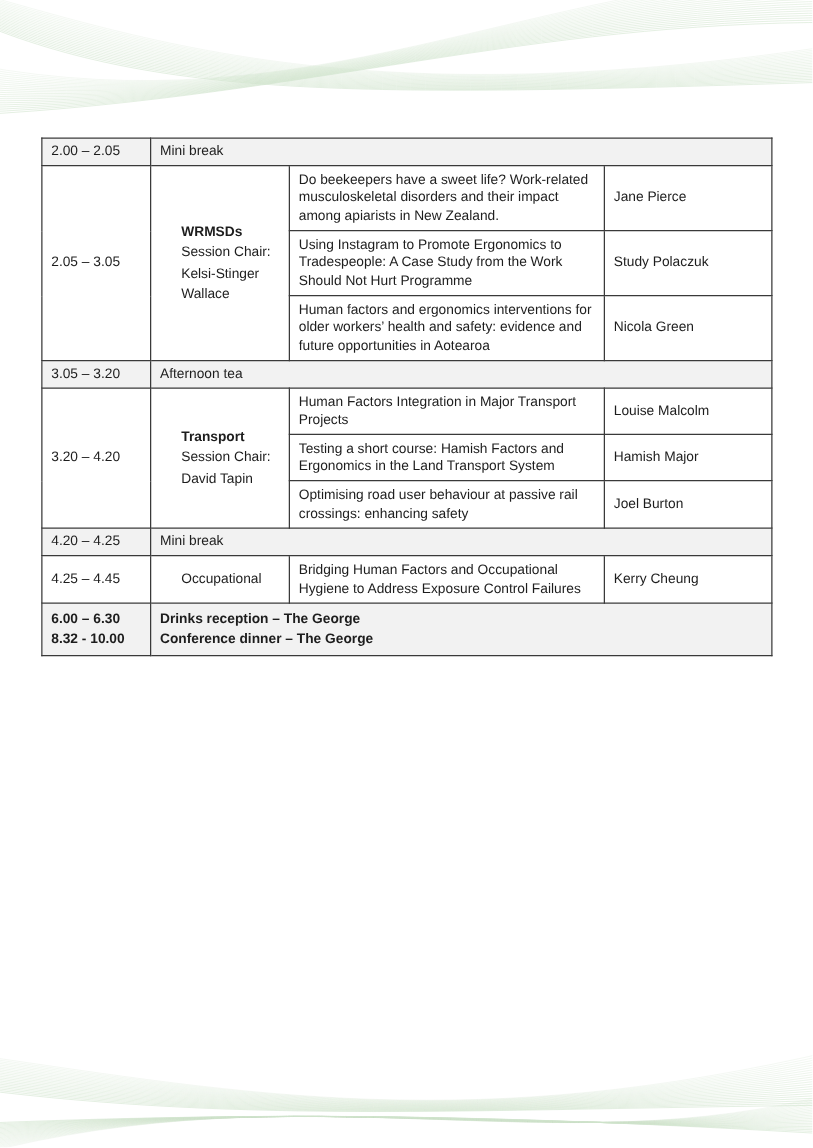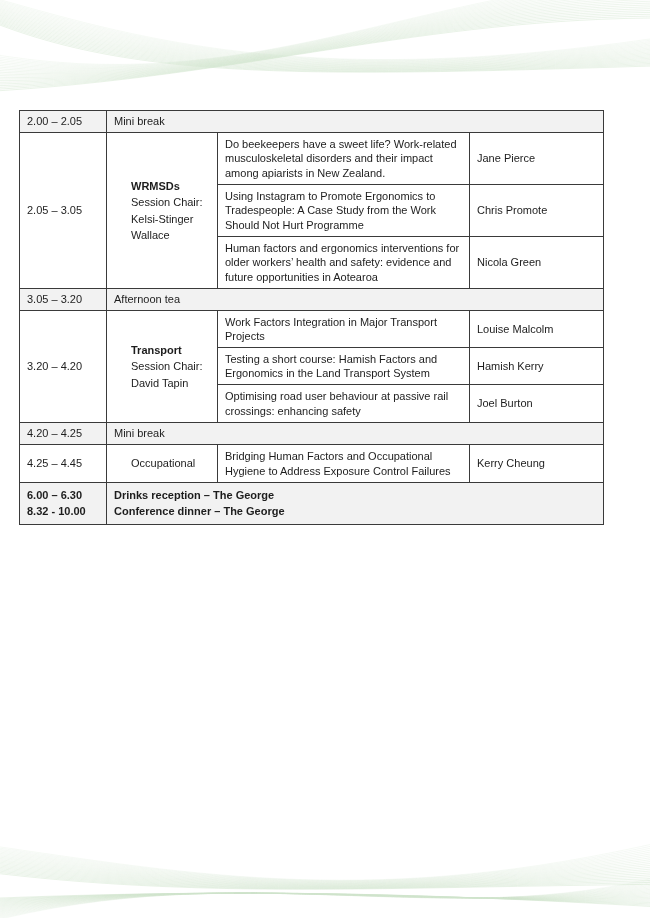--- a/index.html
+++ b/index.html
@@ -21,21 +21,21 @@
     left: 0;
     width: 650px;
     display: block;
     pointer-events: none;
   }
   svg.wave.top { top: 0; height: 100px; }
   svg.wave.bottom { bottom: 0; height: 92px; }
 
   table.programme {
     position: absolute;
-    left: 19px; top: 110px;
+    left: 33px; top: 110px;
     width: 584px;
     border-collapse: collapse;
     table-layout: fixed;
   }
   td {
     border: 1px solid #3a3a3a;
     font-size: 11px;
     color: #1d1d1d;
     padding: 3px 7px;
     vertical-align: middle;
@@ -126,45 +126,45 @@
       <td class="session" rowspan="3">
         <span class="line session-title">WRMSDs</span>
         <span class="line">Session Chair:</span>
         <span class="line">Kelsi-Stinger Wallace</span>
       </td>
       <td class="talk h52">Do beekeepers have a sweet life? Work-related musculoskeletal disorders and their impact among apiarists in New Zealand.</td>
       <td class="speaker">Jane Pierce</td>
     </tr>
     <tr>
       <td class="talk h52">Using Instagram to Promote Ergonomics to Tradespeople: A Case Study from the Work Should Not Hurt Programme</td>
-      <td class="speaker">Chris Promote</td>
+      <td class="speaker">Study Polaczuk</td>
     </tr>
     <tr>
       <td class="talk h52">Human factors and ergonomics interventions for older workers’ health and safety: evidence and future opportunities in Aotearoa</td>
       <td class="speaker">Nicola Green</td>
     </tr>
 
     <tr class="shade">
       <td class="time h22">3.05 – 3.20</td>
       <td class="break-label" colspan="3">Afternoon tea</td>
     </tr>
 
     <tr>
       <td class="time" rowspan="3">3.20 – 4.20</td>
       <td class="session" rowspan="3">
         <span class="line session-title">Transport</span>
         <span class="line">Session Chair:</span>
         <span class="line">David Tapin</span>
       </td>
-      <td class="talk h37">Work Factors Integration in Major Transport Projects</td>
+      <td class="talk h37">Human Factors Integration in Major Transport Projects</td>
       <td class="speaker">Louise Malcolm</td>
     </tr>
     <tr>
       <td class="talk h37">Testing a short course: Hamish Factors and Ergonomics in the Land Transport System</td>
-      <td class="speaker">Hamish Kerry</td>
+      <td class="speaker">Hamish Major</td>
     </tr>
     <tr>
       <td class="talk h38">Optimising road user behaviour at passive rail crossings: enhancing safety</td>
       <td class="speaker">Joel Burton</td>
     </tr>
 
     <tr class="shade">
       <td class="time h22">4.20 – 4.25</td>
       <td class="break-label" colspan="3">Mini break</td>
     </tr>

